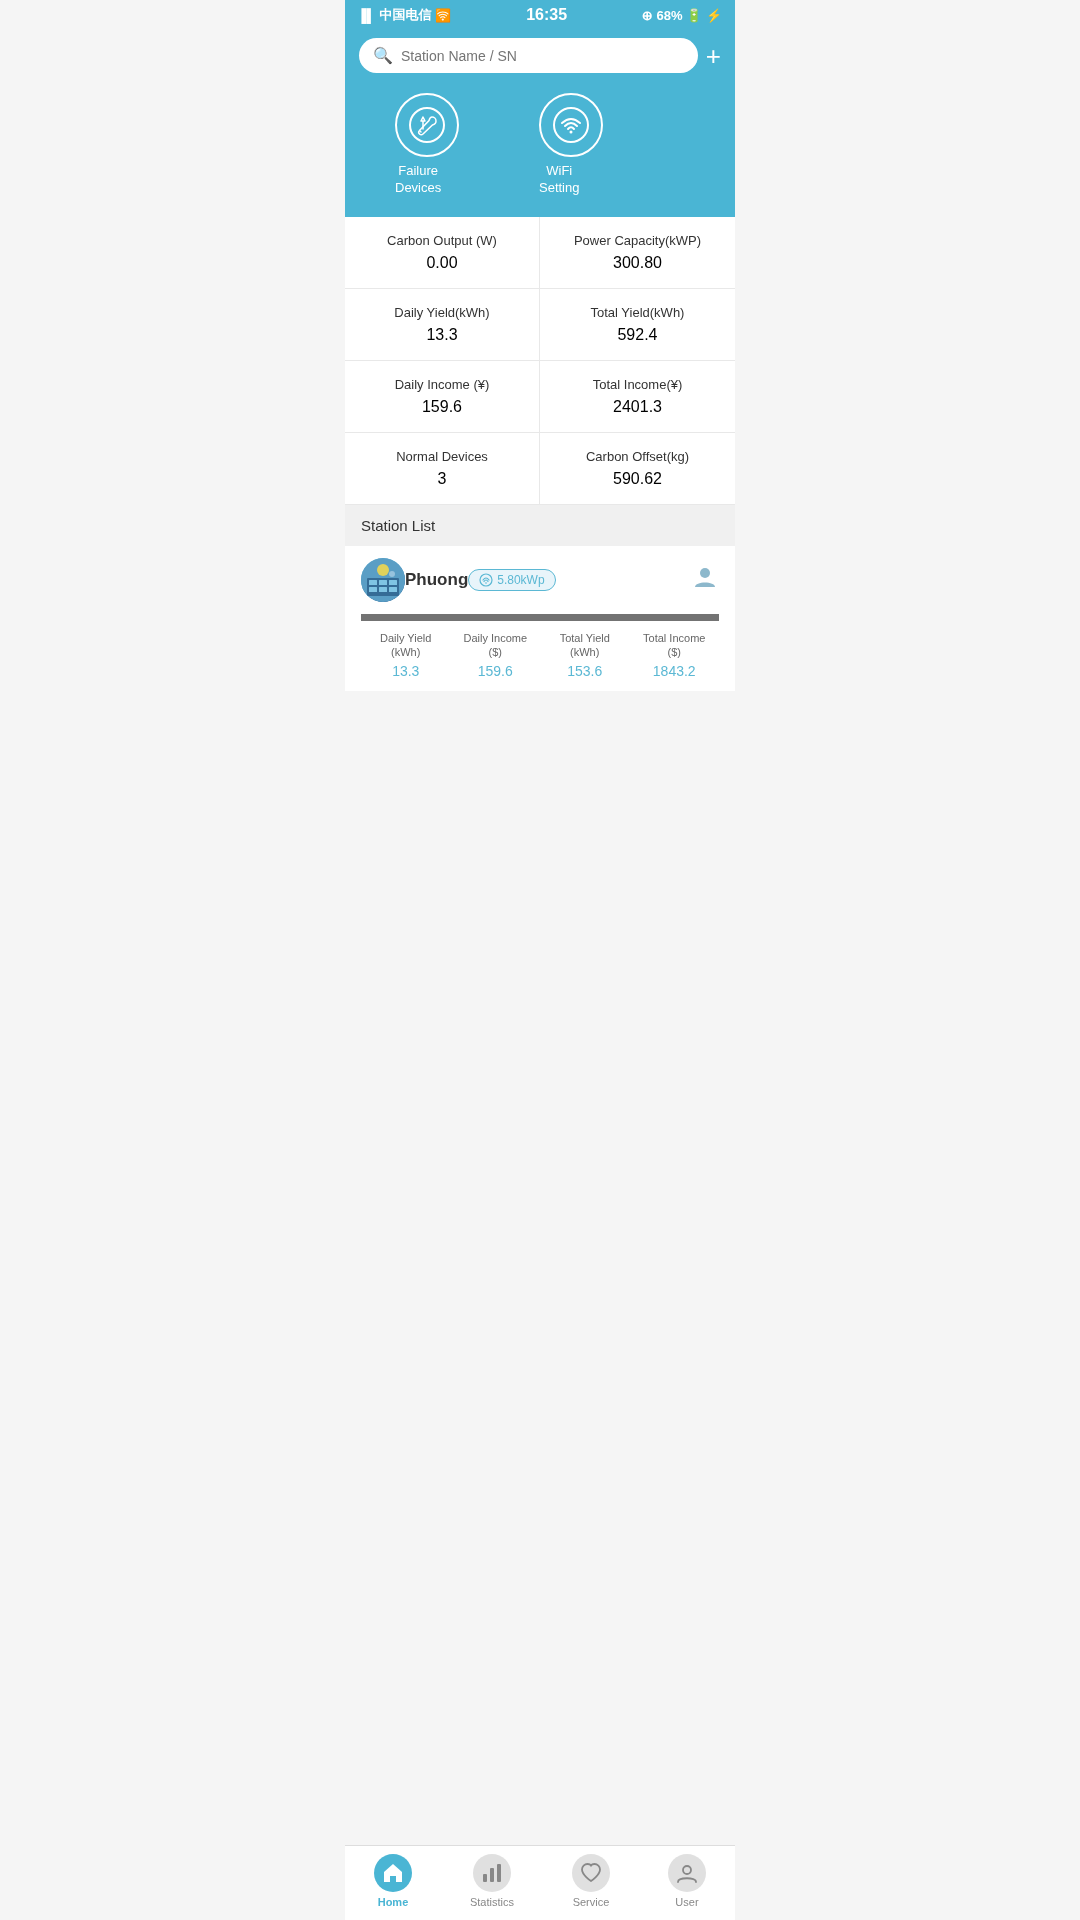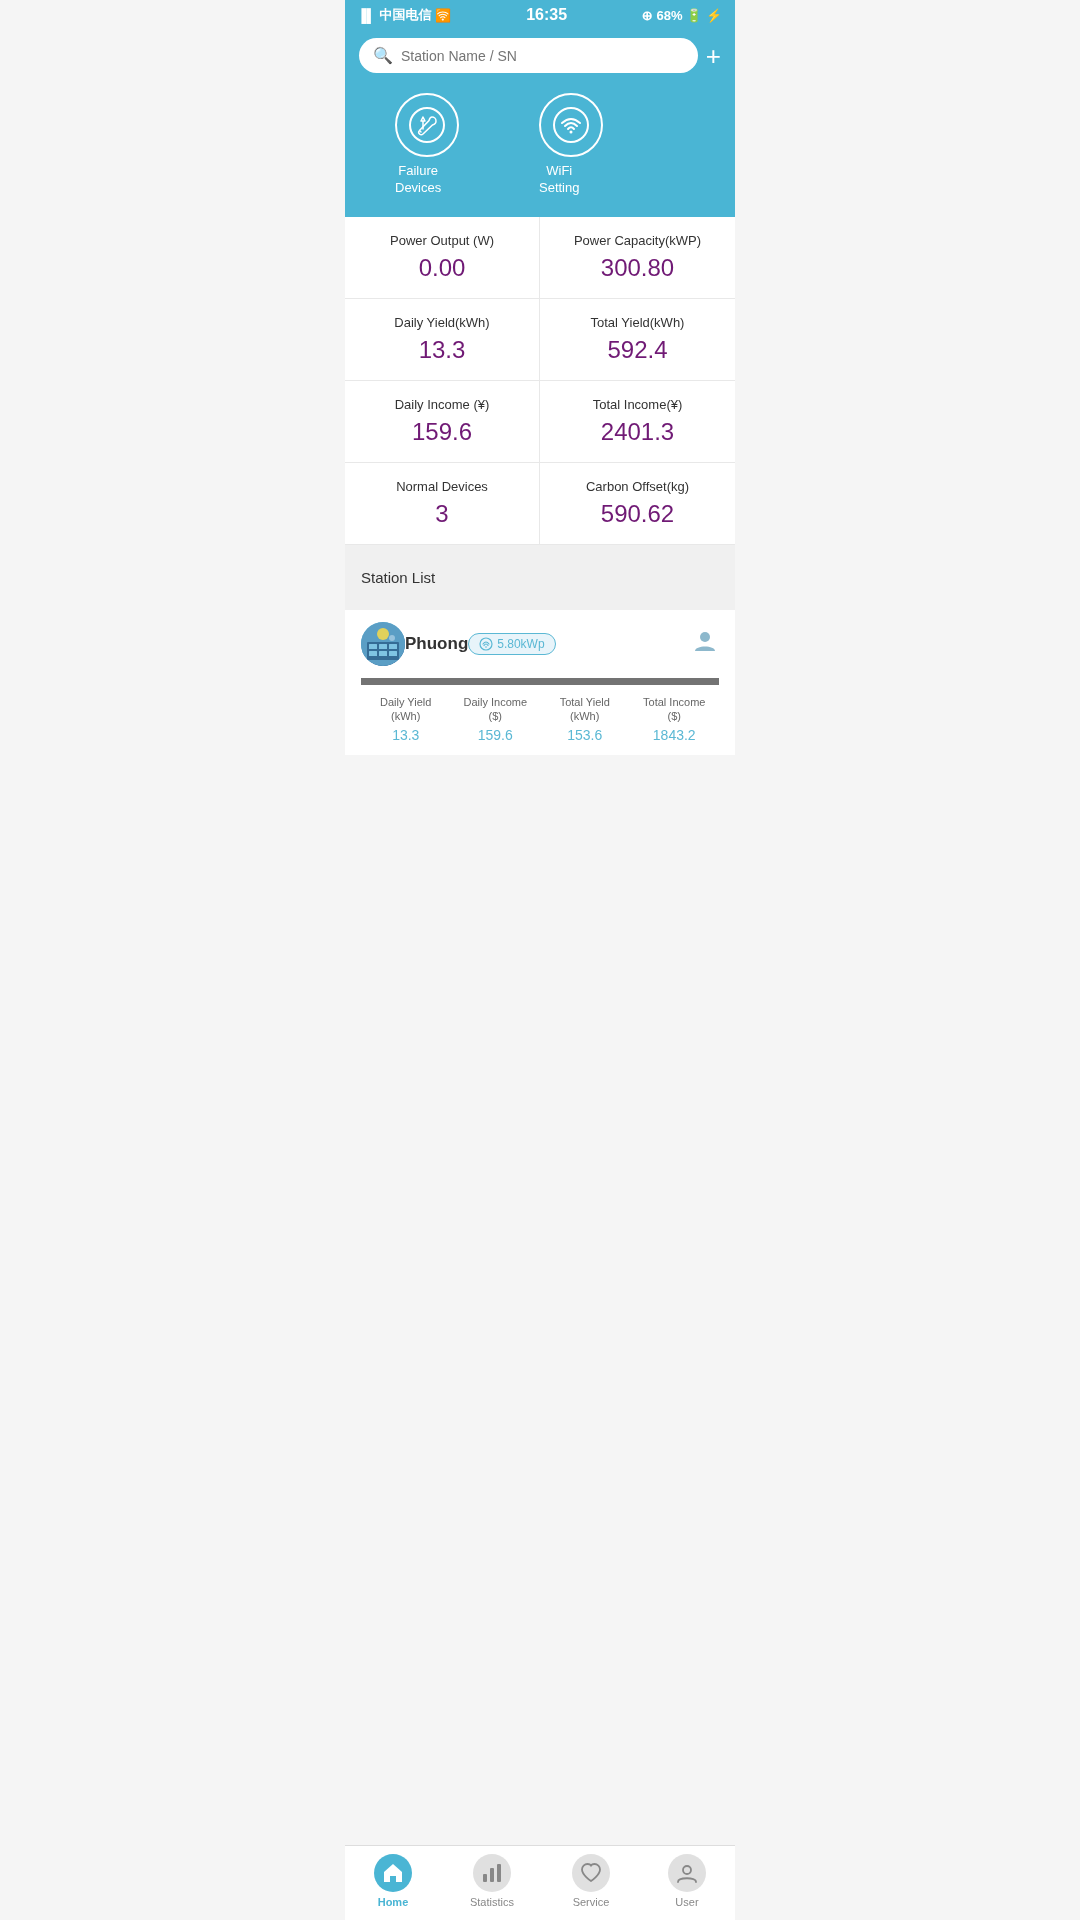--- a/index.html
+++ b/index.html
@@ -106,30 +106,30 @@
       border-right: 1px solid #e8e8e8;
     }
     .stat-cell:nth-child(2n) { border-right: none; }
     .stat-label {
       font-size: 13px;
       color: #333;
       font-weight: 500;
       margin-bottom: 6px;
     }
     .stat-value {
-      font-size: 24px;
-      color: #701a75;
+      font-size: 16px;
+      color: #000000;
       font-weight: 400;
     }
     .sub2 { font-size: 12px; vertical-align: sub; }
 
     
     .section-header {
       background: #f0f0f0;
-      padding: 24px 16px;
+      padding: 12px 16px;
       font-size: 15px;
       font-weight: 500;
       color: #333;
     }
 
     
     .station-card {
       background: white;
       margin: 0;
       padding: 12px 16px;
@@ -293,21 +293,21 @@
         <circle cx="18" cy="25" r="1.5" fill="white"></circle>
       </svg>
     </div>
     <div class="icon-label">WiFi<br>Setting</div>
   </div>
 </div>
 
 <div class="stats-grid">
 
   <div class="stat-cell">
-    <div class="stat-label">Power Output (W)</div>
+    <div class="stat-label">Carbon Output (W)</div>
     <div class="stat-value">0.00</div>
   </div>
   <div class="stat-cell">
     <div class="stat-label">Power Capacity(kWP)</div>
     <div class="stat-value">300.80</div>
   </div>
 
   <div class="stat-cell">
     <div class="stat-label">Daily Yield(kWh)</div>
     <div class="stat-value">13.3</div>

